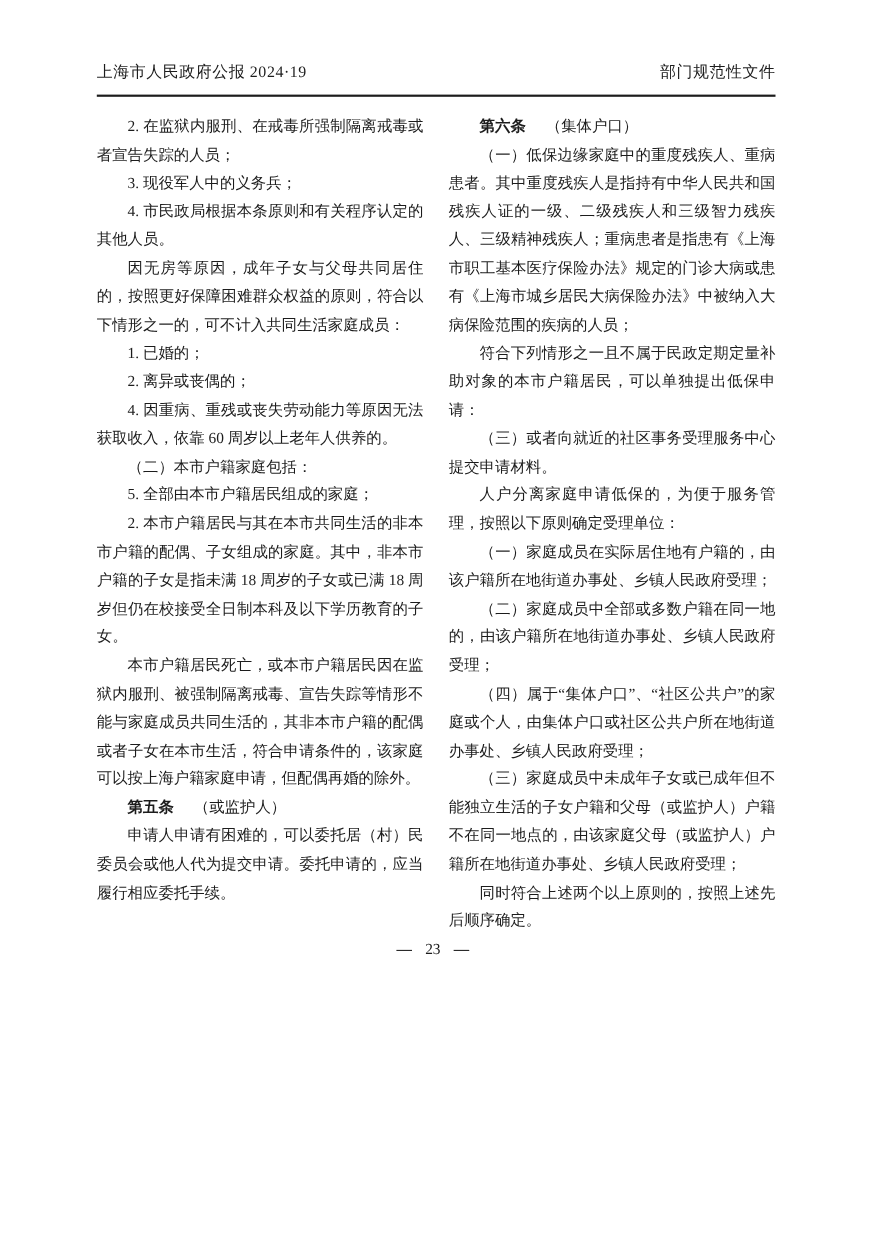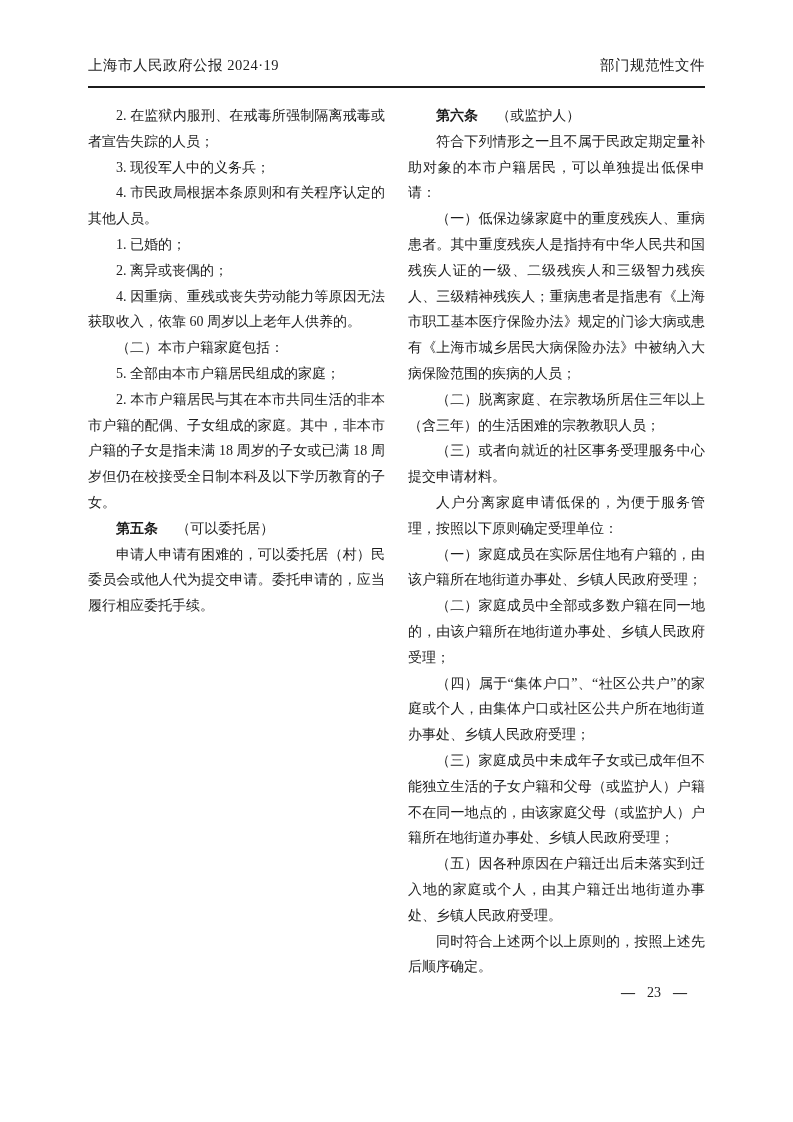--- a/index.html
+++ b/index.html
@@ -42,21 +42,21 @@
   }
   .column p {
     margin: 0;
     text-indent: 2em;
   }
   .column p.article b {
     font-weight: bold;
     margin-right: 1.3em;
   }
   .footer {
-    text-align: right;
+    text-align: center;
     margin-top: 5px;
     padding-right: 6px;
     font-size: 14px;
     color: #1c1c1c;
   }
   .footer .dash {
     display: inline-block;
     margin: 0 12px;
     font-weight: bold;
     letter-spacing: 0;
@@ -72,41 +72,41 @@
     <span class="header-right">部门规范性文件</span>
   </div>
 
   <div class="header-rule"></div>
 
   <div class="columns">
     <div class="column" id="col-left">
         <p>2. 在监狱内服刑、在戒毒所强制隔离戒毒或者宣告失踪的人员；</p>
         <p>3. 现役军人中的义务兵；</p>
         <p>4. 市民政局根据本条原则和有关程序认定的其他人员。</p>
+        <p>因无房等原因，成年子女与父母共同居住的，按照更好保障困难群众权益的原则，符合以下情形之一的，可不计入共同生活家庭成员：</p>
         <p>1. 已婚的；</p>
         <p>2. 离异或丧偶的；</p>
         <p>4. 因重病、重残或丧失劳动能力等原因无法获取收入，依靠 60 周岁以上老年人供养的。</p>
         <p>（二）本市户籍家庭包括：</p>
         <p>5. 全部由本市户籍居民组成的家庭；</p>
         <p>2. 本市户籍居民与其在本市共同生活的非本市户籍的配偶、子女组成的家庭。其中，非本市户籍的子女是指未满 18 周岁的子女或已满 18 周岁但仍在校接受全日制本科及以下学历教育的子女。</p>
-        <p class="article"><b>第五条</b><span>（可以委托居）</span></p>
+        <p>本市户籍居民死亡，或本市户籍居民因在监狱内服刑、被强制隔离戒毒、宣告失踪等情形不能与家庭成员共同生活的，其非本市户籍的配偶或者子女在本市生活，符合申请条件的，该家庭可以按上海户籍家庭申请，但配偶再婚的除外。</p>
+        <p class="article"><b>第五条</b><span>（或监护人）</span></p>
         <p>申请人申请有困难的，可以委托居（村）民委员会或他人代为提交申请。委托申请的，应当履行相应委托手续。</p>
       </div>
     <div class="column" id="col-right">
-        <p class="article"><b>第六条</b><span>（或监护人）</span></p>
+        <p class="article"><b>第六条</b><span>（集体户口）</span></p>
+        <p>（一）低保边缘家庭中的重度残疾人、重病患者。其中重度残疾人是指持有中华人民共和国残疾人证的一级、二级残疾人和三级智力残疾人、三级精神残疾人；重病患者是指患有《上海市职工基本医疗保险办法》规定的门诊大病或患有《上海市城乡居民大病保险办法》中被纳入大病保险范围的疾病的人员；</p>
         <p>符合下列情形之一且不属于民政定期定量补助对象的本市户籍居民，可以单独提出低保申请：</p>
-        <p>（一）低保边缘家庭中的重度残疾人、重病患者。其中重度残疾人是指持有中华人民共和国残疾人证的一级、二级残疾人和三级智力残疾人、三级精神残疾人；重病患者是指患有《上海市职工基本医疗保险办法》规定的门诊大病或患有《上海市城乡居民大病保险办法》中被纳入大病保险范围的疾病的人员；</p>
-        <p>（二）脱离家庭、在宗教场所居住三年以上（含三年）的生活困难的宗教教职人员；</p>
         <p>（三）或者向就近的社区事务受理服务中心提交申请材料。</p>
         <p>人户分离家庭申请低保的，为便于服务管理，按照以下原则确定受理单位：</p>
         <p>（一）家庭成员在实际居住地有户籍的，由该户籍所在地街道办事处、乡镇人民政府受理；</p>
         <p>（二）家庭成员中全部或多数户籍在同一地的，由该户籍所在地街道办事处、乡镇人民政府受理；</p>
         <p>（四）属于“集体户口”、“社区公共户”的家庭或个人，由集体户口或社区公共户所在地街道办事处、乡镇人民政府受理；</p>
         <p>（三）家庭成员中未成年子女或已成年但不能独立生活的子女户籍和父母（或监护人）户籍不在同一地点的，由该家庭父母（或监护人）户籍所在地街道办事处、乡镇人民政府受理；</p>
-        <p>（五）因各种原因在户籍迁出后未落实到迁入地的家庭或个人，由其户籍迁出地街道办事处、乡镇人民政府受理。</p>
         <p>同时符合上述两个以上原则的，按照上述先后顺序确定。</p>
       </div>
   </div>
 
   <div class="footer">
     <span class="dash">—</span><span class="pagenum">23</span><span class="dash">—</span>
   </div>
 
 </div>
 

